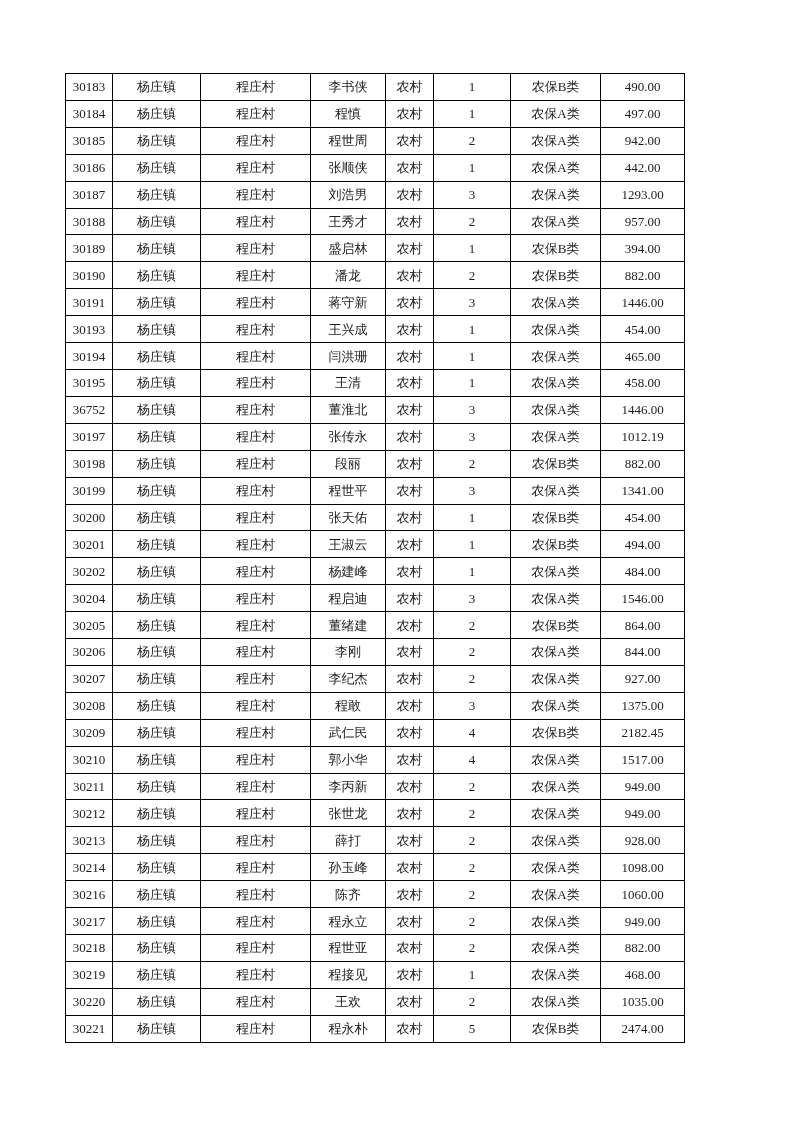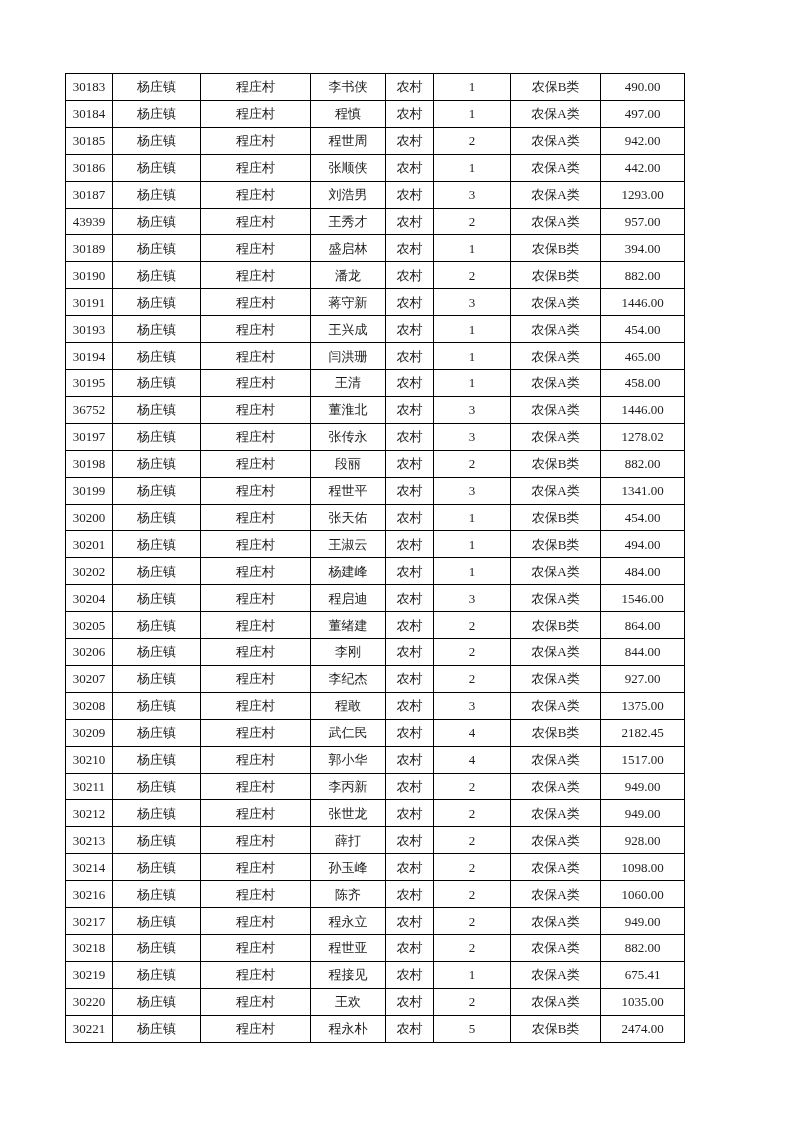--- a/index.html
+++ b/index.html
@@ -112,21 +112,21 @@
       <td>30187</td>
       <td>杨庄镇</td>
       <td>程庄村</td>
       <td>刘浩男</td>
       <td>农村</td>
       <td>3</td>
       <td>农保A类</td>
       <td>1293.00</td>
     </tr>
         <tr>
-      <td>43939</td>
+      <td>30188</td>
       <td>杨庄镇</td>
       <td>程庄村</td>
       <td>王秀才</td>
       <td>农村</td>
       <td>2</td>
       <td>农保A类</td>
       <td>957.00</td>
     </tr>
         <tr>
       <td>30189</td>
@@ -199,21 +199,21 @@
       <td>1446.00</td>
     </tr>
         <tr>
       <td>30197</td>
       <td>杨庄镇</td>
       <td>程庄村</td>
       <td>张传永</td>
       <td>农村</td>
       <td>3</td>
       <td>农保A类</td>
-      <td>1278.02</td>
+      <td>1012.19</td>
     </tr>
         <tr>
       <td>30198</td>
       <td>杨庄镇</td>
       <td>程庄村</td>
       <td>段丽</td>
       <td>农村</td>
       <td>2</td>
       <td>农保B类</td>
       <td>882.00</td>
@@ -399,21 +399,21 @@
       <td>882.00</td>
     </tr>
         <tr>
       <td>30219</td>
       <td>杨庄镇</td>
       <td>程庄村</td>
       <td>程接见</td>
       <td>农村</td>
       <td>1</td>
       <td>农保A类</td>
-      <td>675.41</td>
+      <td>468.00</td>
     </tr>
         <tr>
       <td>30220</td>
       <td>杨庄镇</td>
       <td>程庄村</td>
       <td>王欢</td>
       <td>农村</td>
       <td>2</td>
       <td>农保A类</td>
       <td>1035.00</td>

